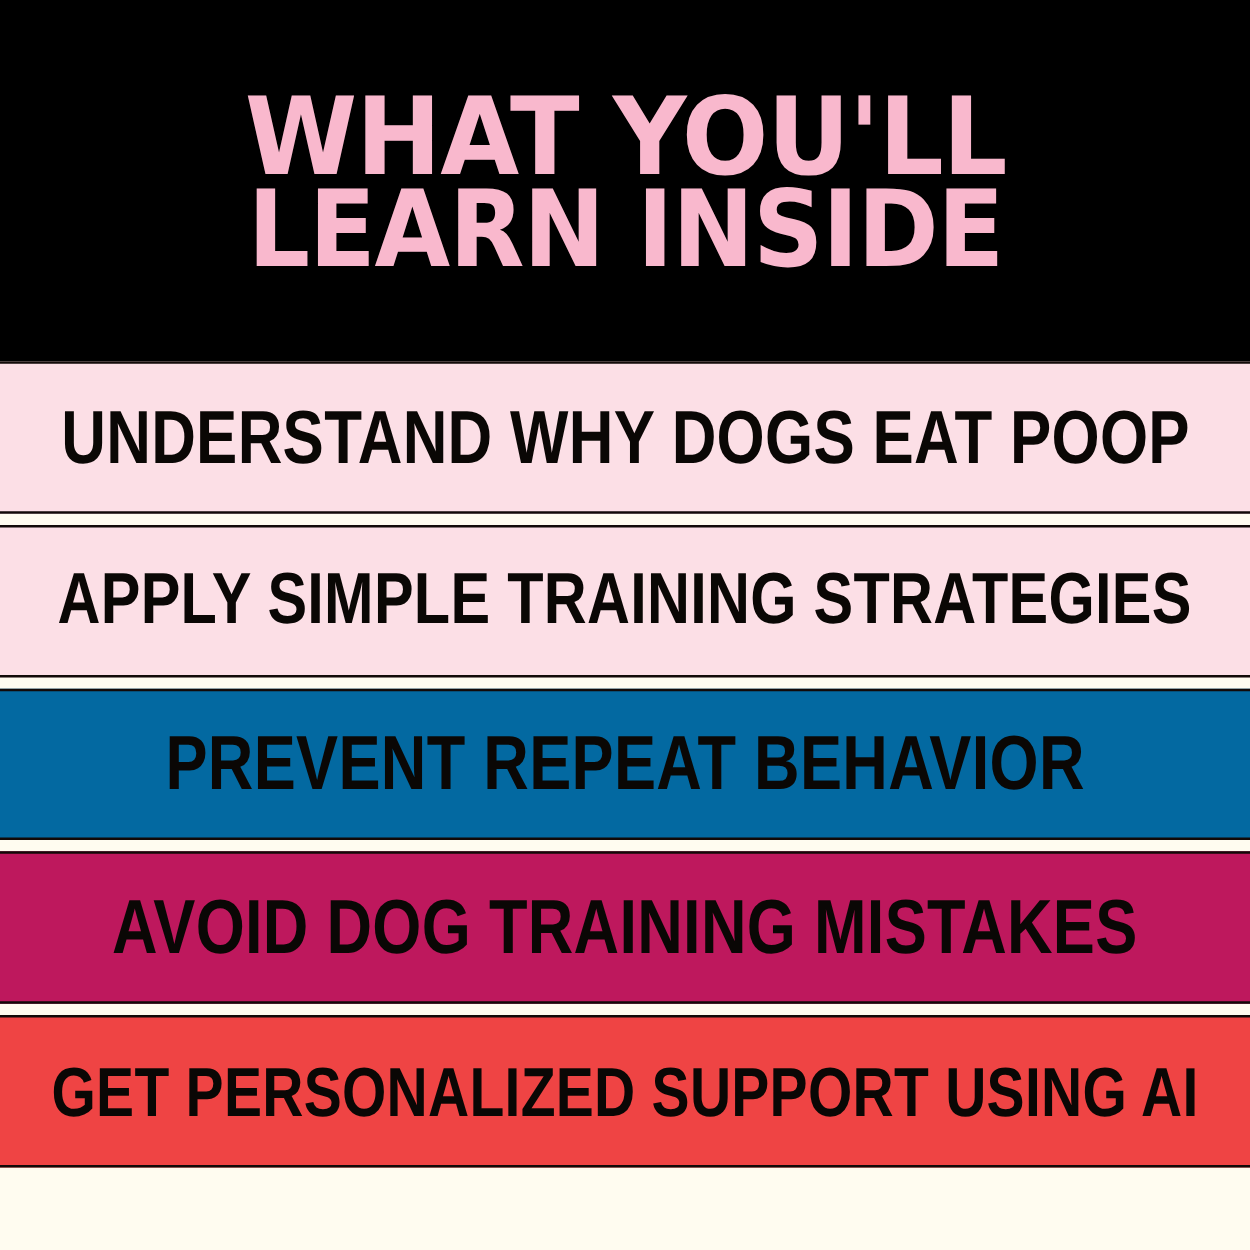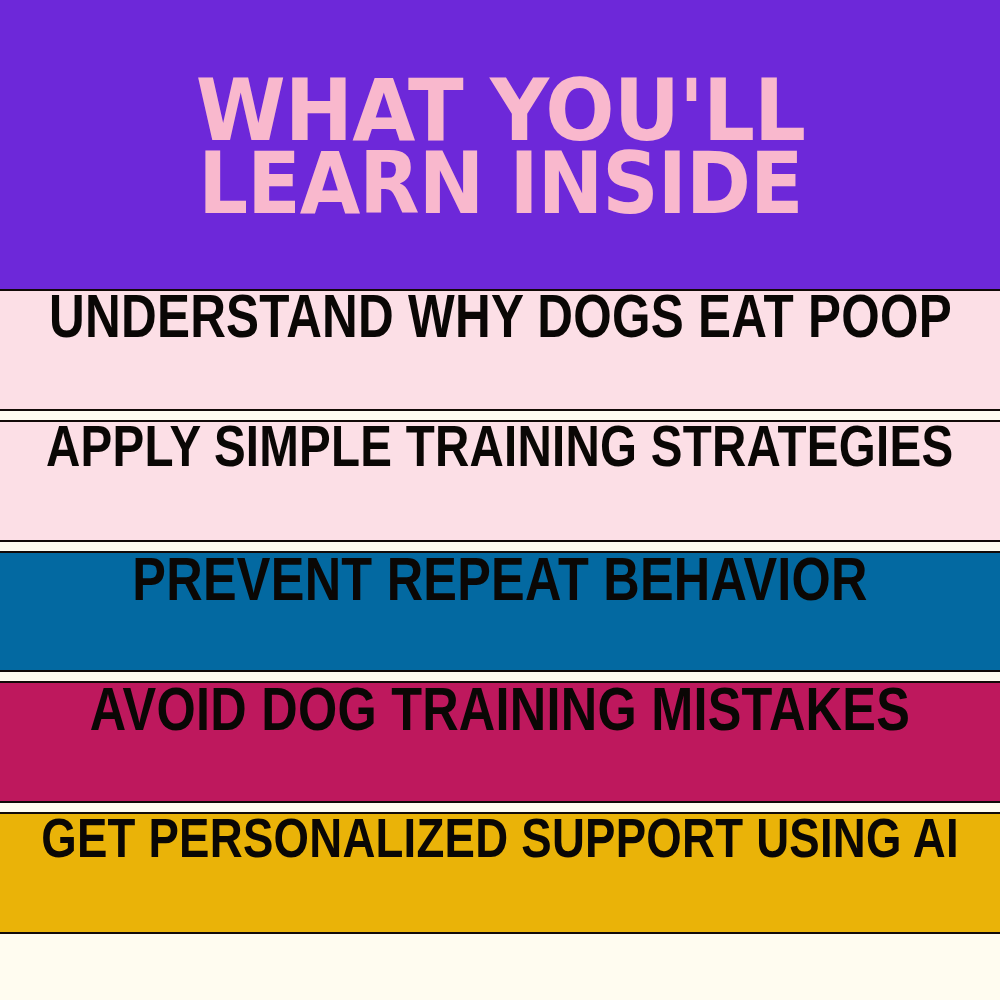--- a/index.html
+++ b/index.html
@@ -71,21 +71,21 @@
     flex: 0 0 9px;
     background: #fffcf0;
   }
 
   .band {
     flex: 1 1 0;
     background: #fcdfe6;
     border-top: 2px solid #c2410c;
     border-bottom: 2px solid #120a08;
     display: flex;
-    align-items: flex-start;
+    align-items: center;
     justify-content: center;
     position: relative;
     box-sizing: border-box;
   }
 
   .band-label {
     color: #0a0705;
     font-family: "Liberation Sans", sans-serif;
     font-weight: 700;
     font-size: 52px;
@@ -99,21 +99,21 @@
   .footer-space {
     flex: 0 0 66px;
     background: #fffcf0;
   }
 </style>
 </head>
 <body style="background: rgb(255, 252, 240);">
 
 <div id="poster" style="background: rgb(255, 252, 240);">
 
-  <div class="title-block" style="background: #6d28d9;">
+  <div class="title-block" style="background: #000000;">
     <div class="title-line title-line-1" style="color: rgb(249, 184, 205); font-size: 77px;">WHAT YOU'LL</div>
     <div class="title-line title-line-2" style="color: rgb(249, 184, 205); font-size: 76px;">LEARN INSIDE</div>
   </div>
 
   <div class="bands" style="background: rgb(255, 252, 240);">
 
     <div class="band" style="background: rgb(252, 223, 230); border-top-color: rgb(18, 10, 8); border-bottom-color: rgb(18, 10, 8);">
       <span class="band-label" style="color: rgb(10, 7, 5); font-size: 51px;">UNDERSTAND WHY DOGS EAT POOP</span>
     </div>
 
@@ -130,21 +130,21 @@
     </div>
 
     <div class="band-gap" style="background: rgb(255, 252, 240);"></div>
 
     <div class="band" style="background: #be185d; border-top-color: rgb(18, 10, 8); border-bottom-color: rgb(18, 10, 8);">
       <span class="band-label" style="color: rgb(10, 7, 5); font-size: 52px;">AVOID DOG TRAINING MISTAKES</span>
     </div>
 
     <div class="band-gap" style="background: rgb(255, 252, 240);"></div>
 
-    <div class="band" style="background: #eab308; border-top-color: rgb(18, 10, 8); border-bottom-color: rgb(18, 10, 8);">
+    <div class="band" style="background: #ef4444; border-top-color: rgb(18, 10, 8); border-bottom-color: rgb(18, 10, 8);">
       <span class="band-label" style="color: rgb(10, 7, 5); font-size: 47px;">GET PERSONALIZED SUPPORT USING AI</span>
     </div>
 
     <div class="footer-space" style="background: rgb(255, 252, 240);"></div>
 
   </div>
 
 </div>
 
 </body></html>

